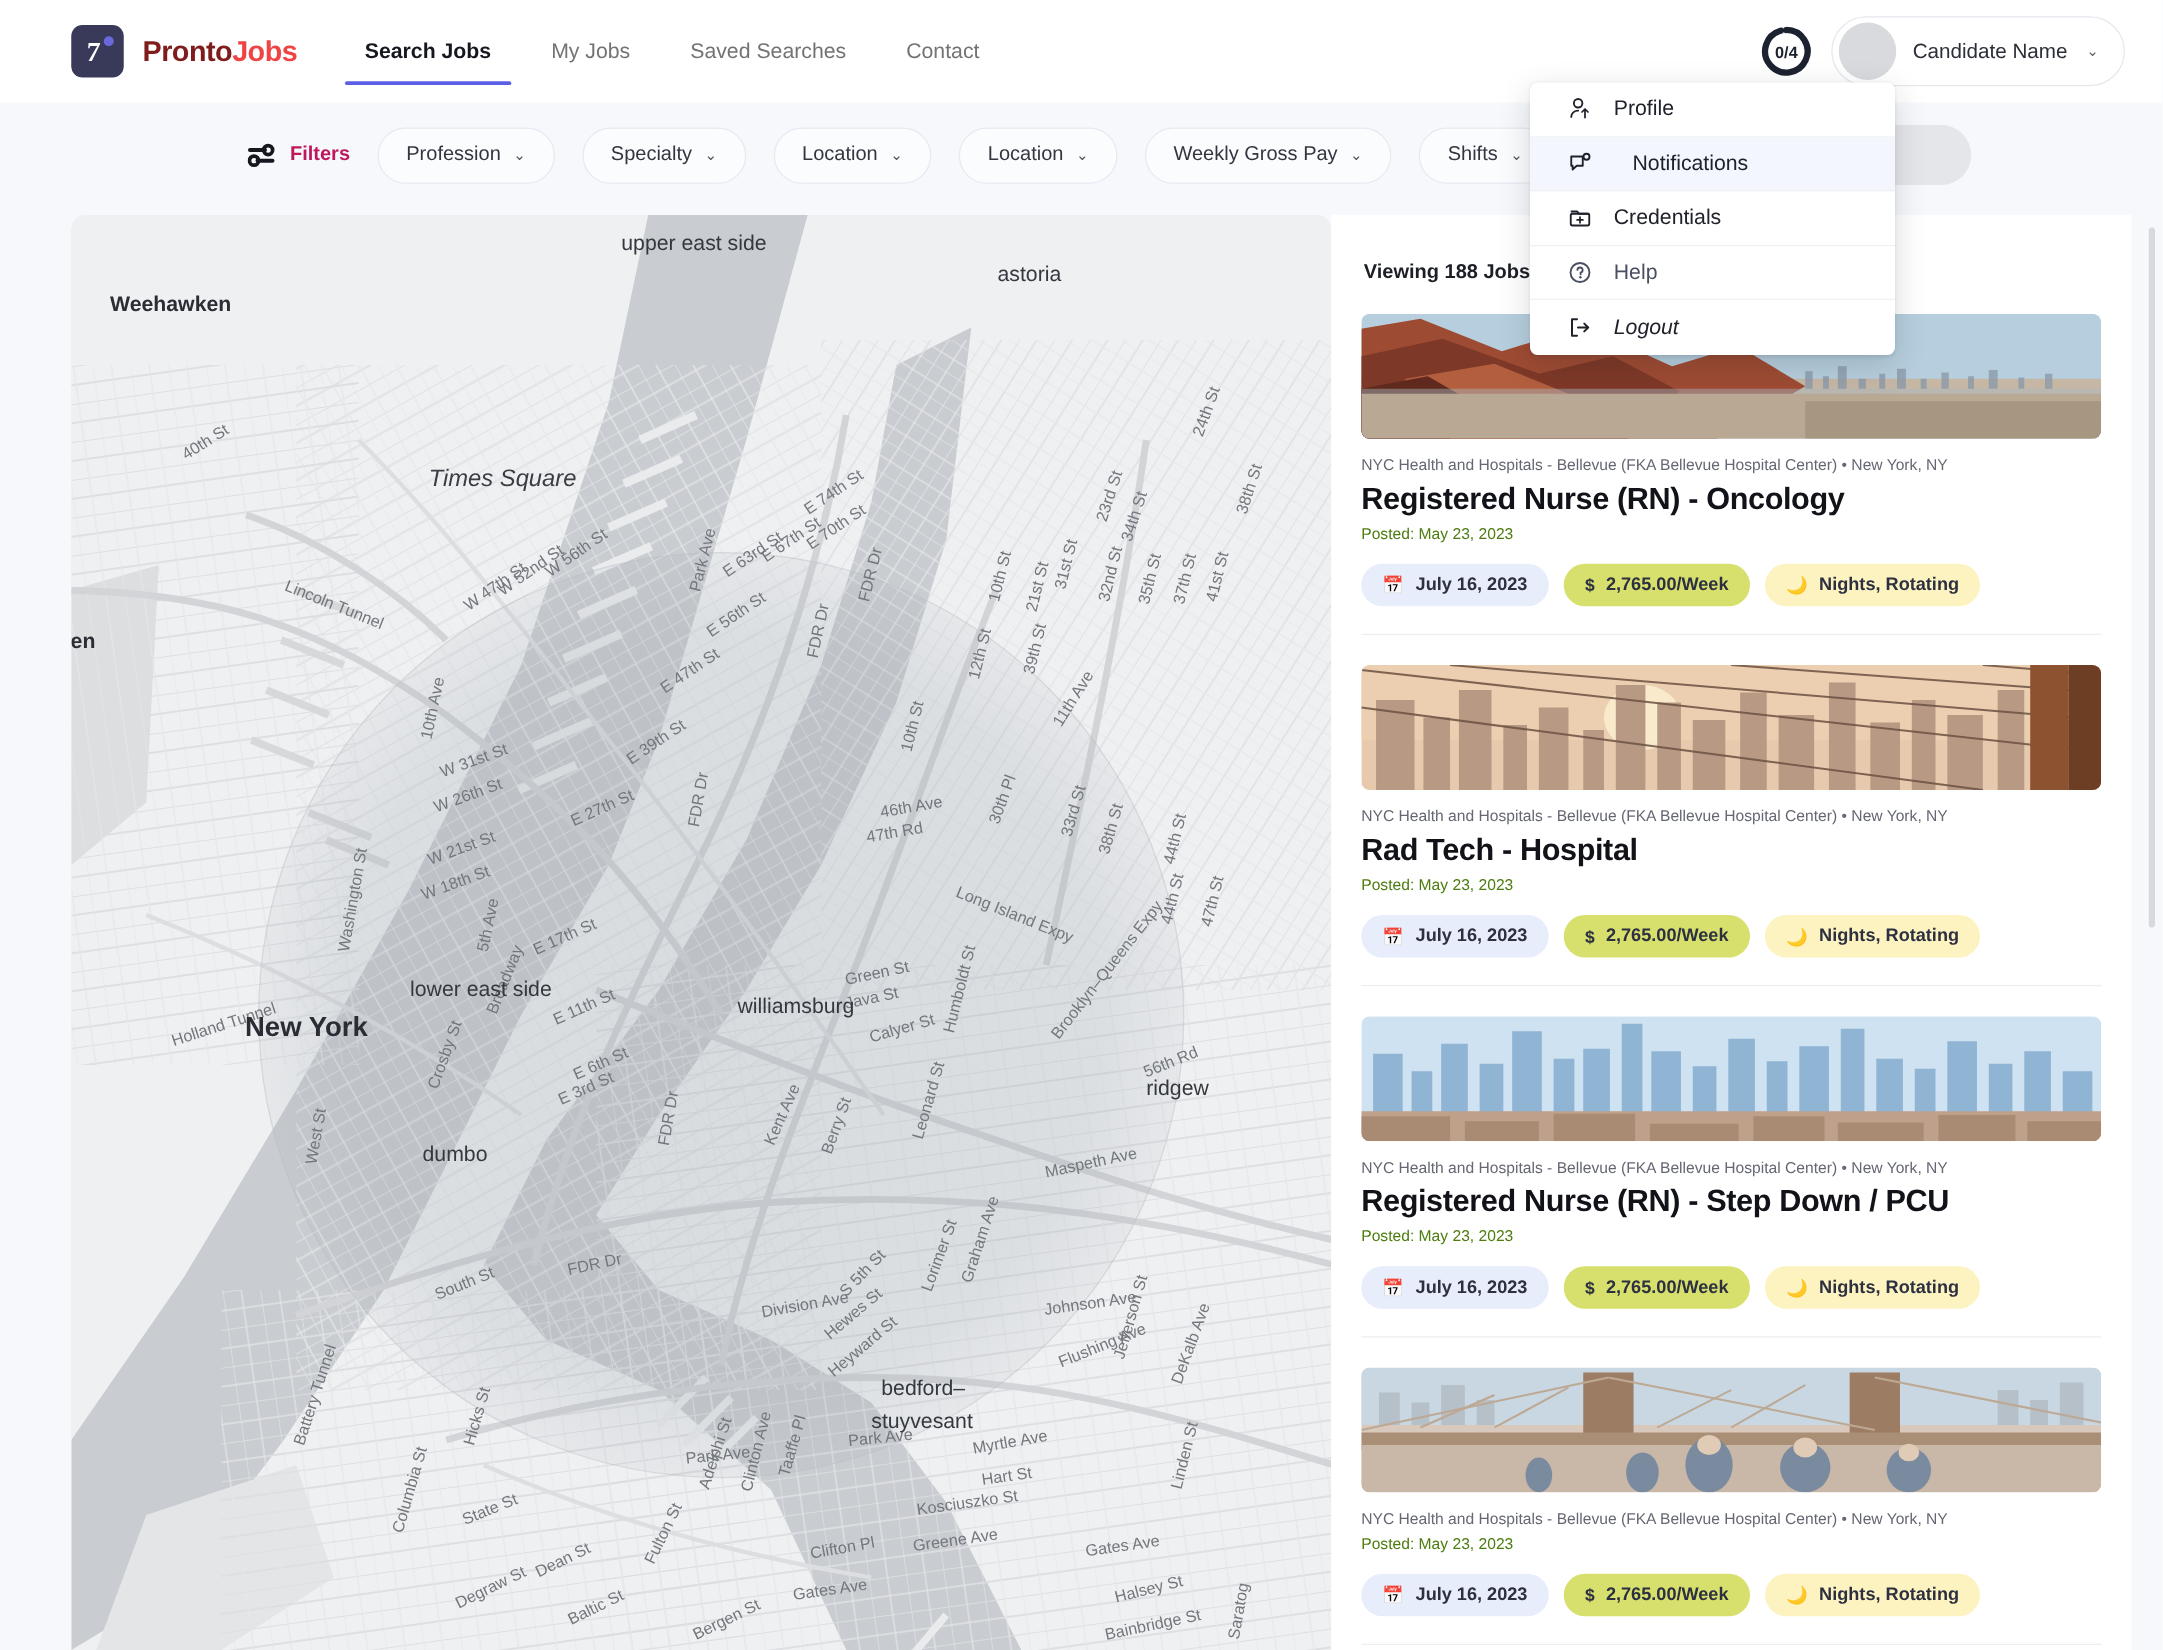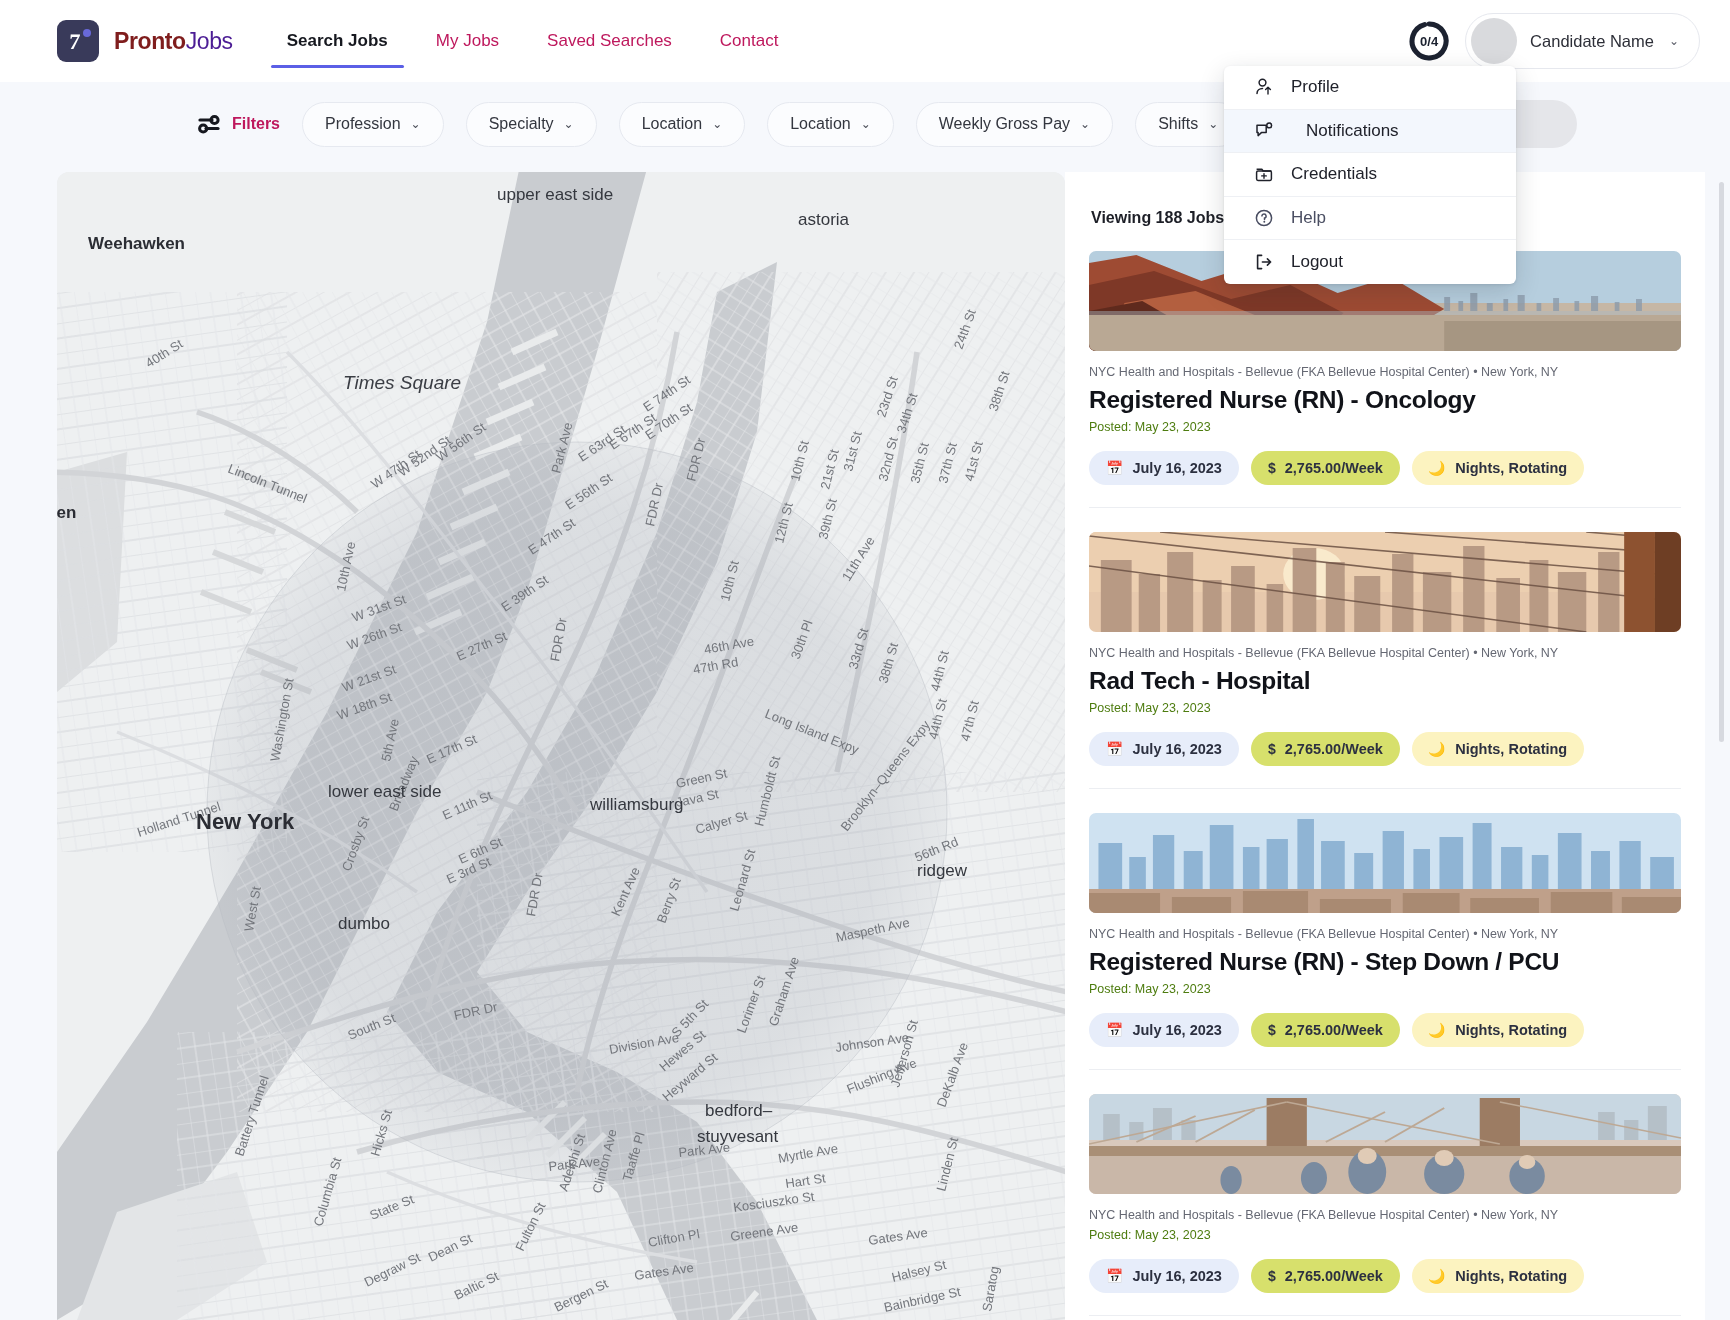--- a/index.html
+++ b/index.html
@@ -25,26 +25,26 @@
     position:absolute; left:12px; top:9px; color:#fff;
     font-size:22px; font-weight:bold; font-family:"Liberation Serif", serif;
     transform: skewX(-4deg);
   }
   .brand-mark .dot {
     position:absolute; right:8px; top:9px; width:8px; height:8px;
     border-radius:50%; background:#6b6ce0; opacity:.95;
   }
   .brand-text { margin-left:15px; font-size:23px; letter-spacing:-.4px; }
   .brand-text b { font-weight:bold; color:#7f1d1d; }
-  .brand-text span { color:#4c1d95; font-weight:400; }
+  .brand-text span { color:#ef4444; font-weight:700; }
 
   .nav { display:flex; align-items:center; margin-left:54px; height:82px; }
   .nav-item {
     position:relative; height:82px; display:flex; align-items:center;
-    padding:0 0; margin-right:48px; font-size:17px; color:#be185d; cursor:pointer;
+    padding:0 0; margin-right:48px; font-size:17px; color:#737373; cursor:pointer;
   }
   .nav-item.active { font-weight:bold; color:#16181f; }
   .nav-item.active:after {
     content:""; position:absolute; left:-16px; right:-16px; bottom:14px;
     height:3px; background:#5b5fe6; border-radius:2px;
   }
 
   .topright { margin-left:auto; display:flex; align-items:center; margin-right:30px; }
   .ring { position:relative; width:44px; height:44px; margin-right:14px; }
   .ring svg { display:block; }
@@ -124,21 +124,21 @@
     position:absolute; left:1224px; top:66px; width:292px;
     background:#ffffff; border-radius:6px; z-index:60;
     box-shadow:0 8px 26px rgba(25,28,40,.16), 0 1px 3px rgba(25,28,40,.10);
     overflow:hidden;
   }
   .menu-item {
     height:43.5px; display:flex; align-items:center; gap:17px;
     padding-left:30px; font-size:17px; color:#20222b; cursor:pointer;
     border-bottom:1px solid #eef0f4;
   }
-  .menu-item:last-child { border-bottom:none; }
+  .menu-item:last-child { border-bottom:none;font-style:italic; }
   .menu-item.hover { background:#f3f7fd;gap:32px; }
   .menu-item.muted { color:#4a4e62; }
   .mi-icon { width:20px; height:20px; display:flex; align-items:center; justify-content:center; }
 </style>
 </head>
 <body>
 
 <div class="app">
 
   <div class="topbar">

